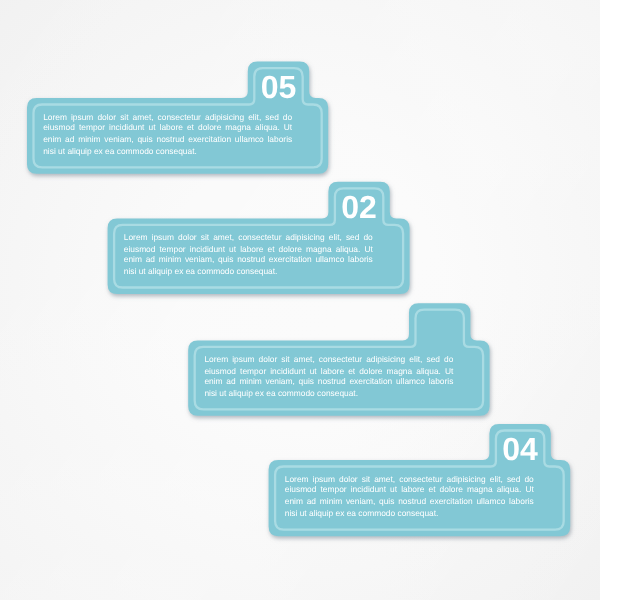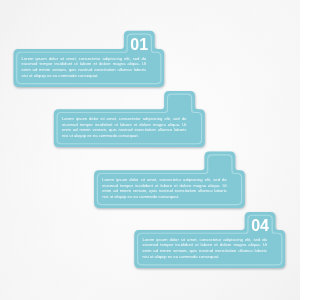--- a/index.html
+++ b/index.html
@@ -35,20 +35,21 @@
         <path d="M139.10000000000002 230H241.5Q244.7 230 244.7 226.8V216.8Q244.7 212 249.5 212H270.59999999999997Q275.4 212 275.4 216.8V226.8Q275.4 230 278.59999999999997 230H280.3Q285.1 230 285.1 234.8V263.3Q285.1 268.1 280.3 268.1H139.10000000000002Q134.3 268.1 134.3 263.3V234.8Q134.3 230 139.10000000000002 230Z" fill="#82c8d5"></path>
       </g>
     <g id="strokeg">
         <path d="M21.05 52.25H124.55000000000001Q127.15 52.25 127.15 49.65V38.349999999999994Q127.15 34.05 131.45000000000002 34.05H147.04999999999998Q151.35 34.05 151.35 38.349999999999994V49.65Q151.35 52.25 153.95 52.25H156.54999999999998Q160.85 52.25 160.85 56.55V79.35000000000001Q160.85 83.65 156.54999999999998 83.65H21.05Q16.75 83.65 16.75 79.35000000000001V56.55Q16.75 52.25 21.05 52.25Z" fill="none" stroke="#a9dbe3" stroke-width="1.15"></path>
         <path d="M61.349999999999994 112.45H164.85Q167.45 112.45 167.45 109.85000000000001V98.45Q167.45 94.15 171.75 94.15H187.34999999999997Q191.64999999999998 94.15 191.64999999999998 98.45V109.85000000000001Q191.64999999999998 112.45 194.24999999999997 112.45H197.25Q201.55 112.45 201.55 116.75V139.45Q201.55 143.75 197.25 143.75H61.349999999999994Q57.05 143.75 57.05 139.45V116.75Q57.05 112.45 61.349999999999994 112.45Z" fill="none" stroke="#a9dbe3" stroke-width="1.15"></path>
         <path d="M101.64999999999999 173.45H205.15Q207.75 173.45 207.75 170.85V159.15Q207.75 154.85 212.05 154.85H227.64999999999998Q231.95 154.85 231.95 159.15V170.85Q231.95 173.45 234.54999999999998 173.45H237.24999999999997Q241.54999999999998 173.45 241.54999999999998 177.75V200.34999999999997Q241.54999999999998 204.64999999999998 237.24999999999997 204.64999999999998H101.64999999999999Q97.35 204.64999999999998 97.35 200.34999999999997V177.75Q97.35 173.45 101.64999999999999 173.45Z" fill="none" stroke="#a9dbe3" stroke-width="1.15"></path>
         <path d="M141.85000000000002 233.25H245.35Q247.95 233.25 247.95 230.65V219.55Q247.95 215.25 252.25 215.25H267.84999999999997Q272.15 215.25 272.15 219.55V230.65Q272.15 233.25 274.75 233.25H277.55Q281.85 233.25 281.85 237.55V260.55Q281.85 264.85 277.55 264.85H141.85000000000002Q137.55 264.85 137.55 260.55V237.55Q137.55 233.25 141.85000000000002 233.25Z" fill="none" stroke="#a9dbe3" stroke-width="1.15"></path>
       </g>
   </svg>
   <div id="labels">
-      <div class="numlbl" style="left: 123.9px; top: 37px; width: 30.7px; color: rgb(255, 255, 255);">01</div>
+      <div class="numlbl" style="left: 123.9px; top: 37px; width: 30.7px; color: rgb(255, 255, 255);">05</div>
       <div class="bodytxt" style="left: 21.6px; top: 55.9px; width: 124.5px; color: rgb(255, 255, 255);">Lorem ipsum dolor sit amet, consectetur adipisicing elit, sed do eiusmod tempor incididunt ut labore et dolore magna aliqua. Ut enim ad minim veniam, quis nostrud exercitation ullamco laboris nisi ut aliquip ex ea commodo consequat.</div>
+      <div class="numlbl" style="left: 164.2px; top: 97.1px; width: 30.7px; color: rgb(255, 255, 255);">02</div>
       <div class="bodytxt" style="left: 61.9px; top: 116.1px; width: 124.5px; color: rgb(255, 255, 255);">Lorem ipsum dolor sit amet, consectetur adipisicing elit, sed do eiusmod tempor incididunt ut labore et dolore magna aliqua. Ut enim ad minim veniam, quis nostrud exercitation ullamco laboris nisi ut aliquip ex ea commodo consequat.</div>
       <div class="bodytxt" style="left: 102.2px; top: 177.1px; width: 124.5px; color: rgb(255, 255, 255);">Lorem ipsum dolor sit amet, consectetur adipisicing elit, sed do eiusmod tempor incididunt ut labore et dolore magna aliqua. Ut enim ad minim veniam, quis nostrud exercitation ullamco laboris nisi ut aliquip ex ea commodo consequat.</div>
       <div class="numlbl" style="left: 244.7px; top: 218.2px; width: 30.7px; color: rgb(255, 255, 255);">04</div>
       <div class="bodytxt" style="left: 142.4px; top: 236.9px; width: 124.5px; color: rgb(255, 255, 255);">Lorem ipsum dolor sit amet, consectetur adipisicing elit, sed do eiusmod tempor incididunt ut labore et dolore magna aliqua. Ut enim ad minim veniam, quis nostrud exercitation ullamco laboris nisi ut aliquip ex ea commodo consequat.</div>
     </div>
 </div>
 
 </body></html>

